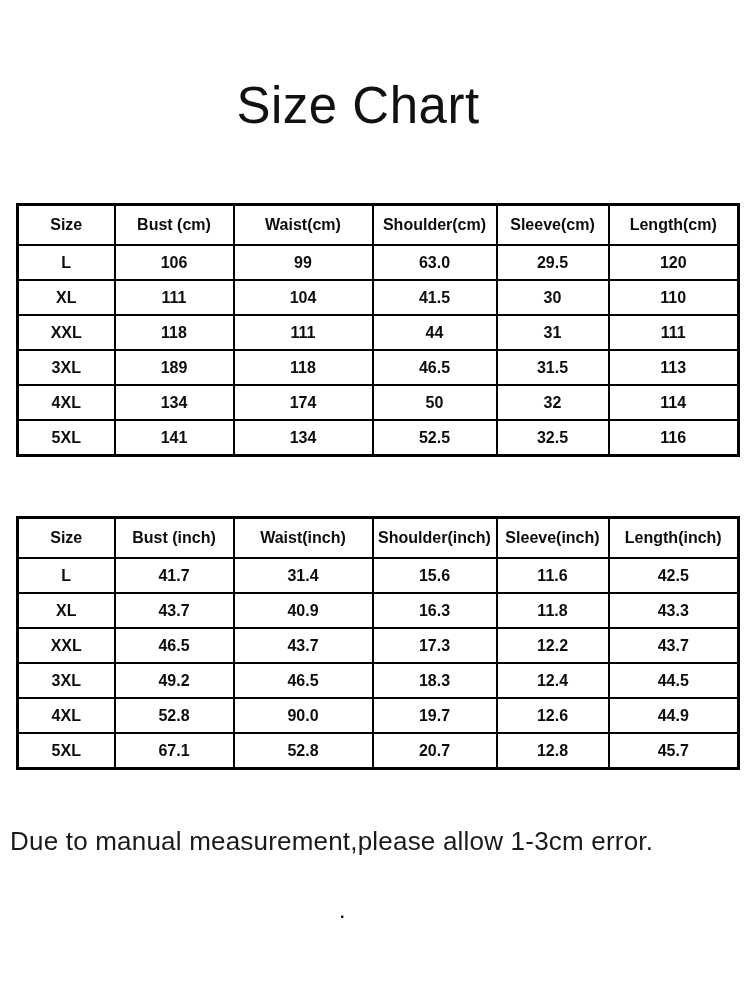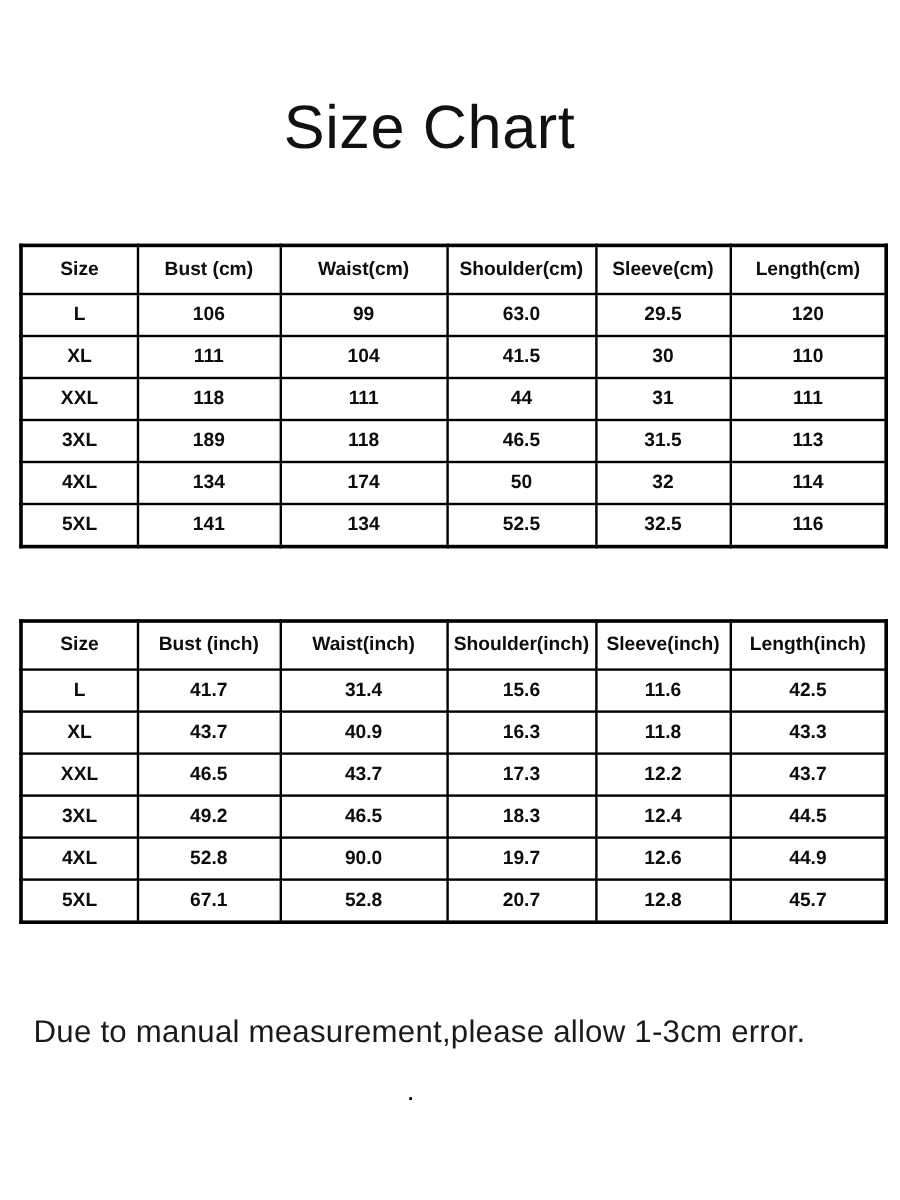--- a/index.html
+++ b/index.html
@@ -46,21 +46,21 @@
     color: #0d0d0d;
     overflow: hidden;
     white-space: nowrap;
   }
   .size-table th { height: 38px; margin-top: 44px; }
   .size-table td { height: 33px; }
   .note {
     position: absolute;
     left: 10px;
     top: 826px;
-    margin: 18px;
+    margin: 0;
     font-size: 26px;
     font-weight: 400;
     color: #1a1a1a;
     letter-spacing: 0.2px;
   }
   .stray-dot {
     position: absolute;
     left: 340px;
     top: 904px;
     font-size: 16px;

